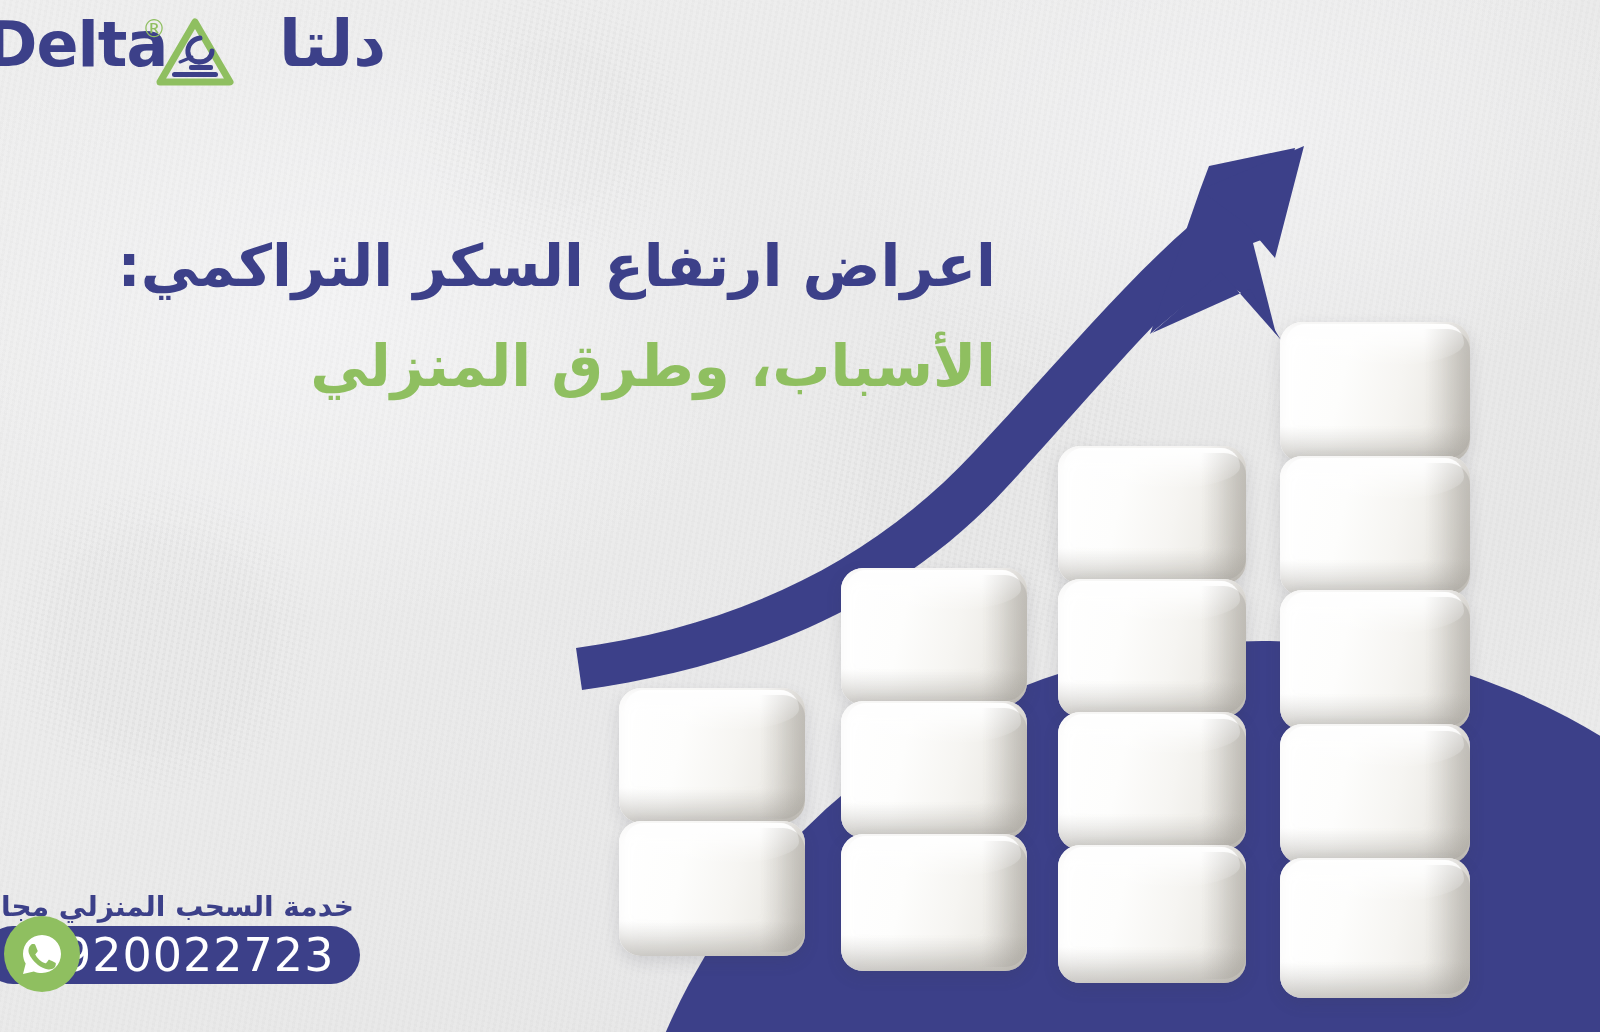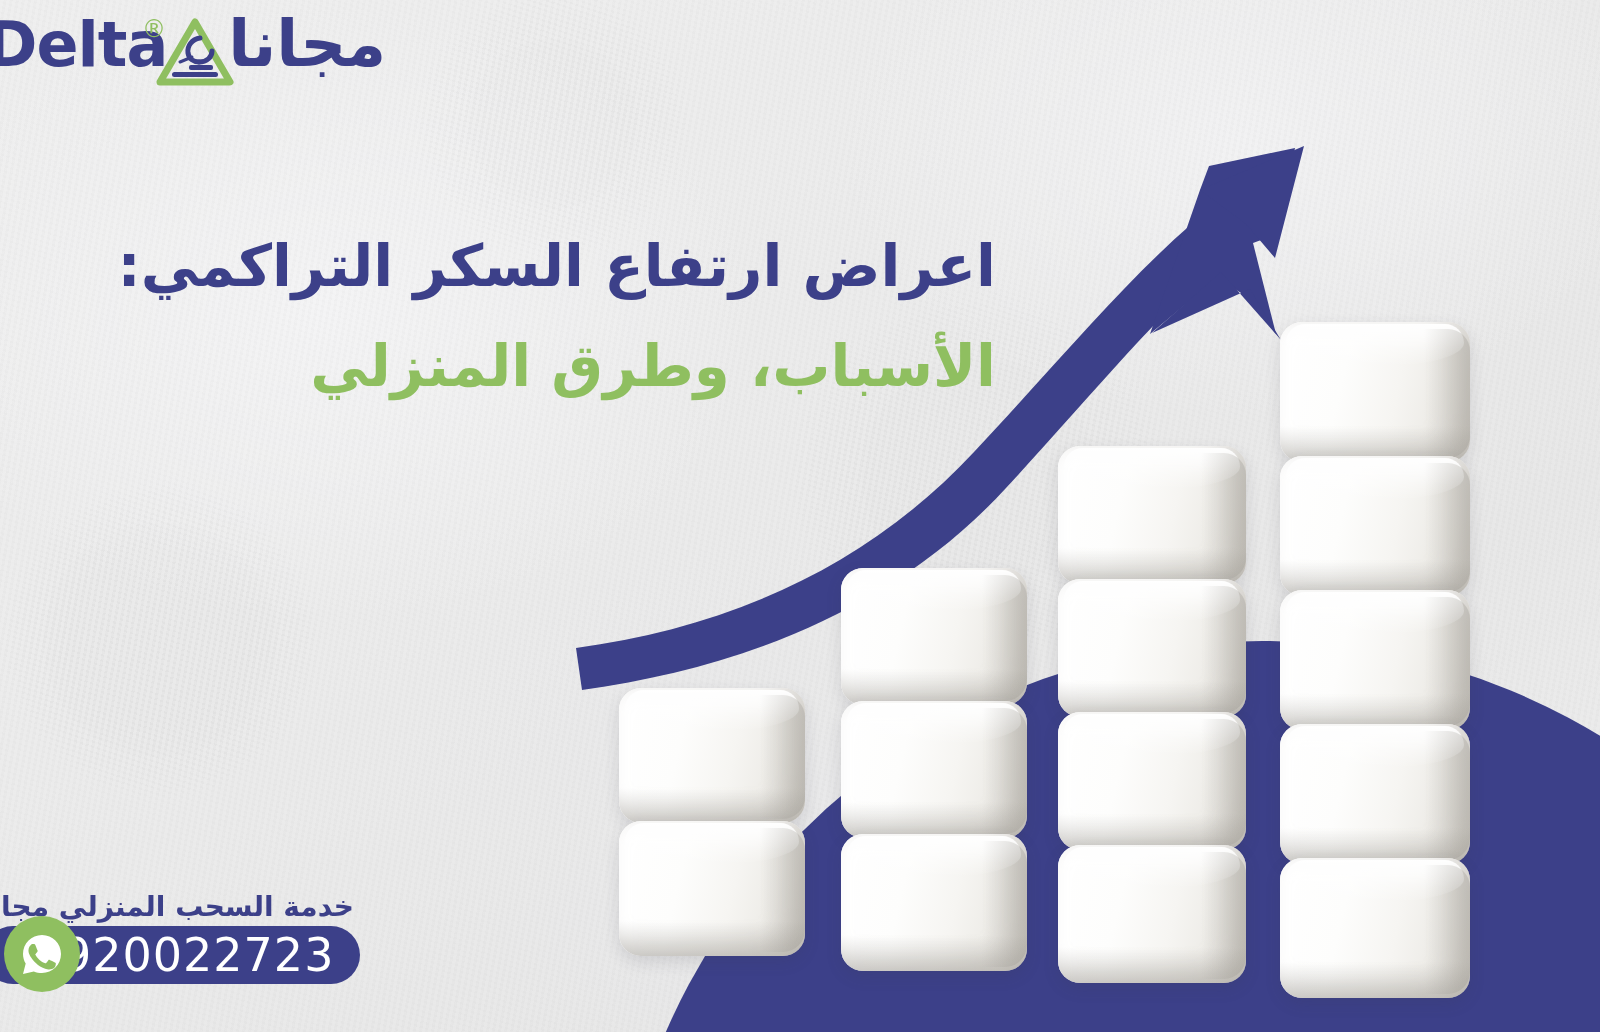--- a/index.html
+++ b/index.html
@@ -288,21 +288,21 @@
 
       <svg id="logo-mark" viewBox="0 0 78 70">
         <path d="M39 4 L74 64 L4 64 Z" fill="none" stroke="#8FBF60" stroke-width="7" stroke-linejoin="round"></path>
         <path d="M44 20 c-8 1 -13 8 -12 15 1 6 6 9 11 9" fill="none" stroke="#3C4089" stroke-width="5" stroke-linecap="round"></path>
         <path d="M43 44 c8 0 13 -5 13 -11" fill="none" stroke="#3C4089" stroke-width="5" stroke-linecap="round"></path>
         <rect x="33" y="47" width="24" height="5" rx="2" fill="#3C4089"></rect>
         <path d="M24 44 L36 39" stroke="#3C4089" stroke-width="3" stroke-linecap="round"></path>
         <rect x="16" y="54" width="46" height="5" rx="2.5" fill="#3C4089"></rect>
       </svg>
 
-      <span id="logo-word-ar">مجانا</span>
+      <span id="logo-word-ar">دلتا</span>
     </div>
   </div>
 
   <div id="headline">
     <p class="hl" id="hl1">اعراض ارتفاع السكر التراكمي:</p>
     <p class="hl" id="hl2">الأسباب، وطرق المنزلي</p>
   </div>
 
   <div id="contact">
     <span id="contact-note">خدمة السحب المنزلي مجاناً</span>

